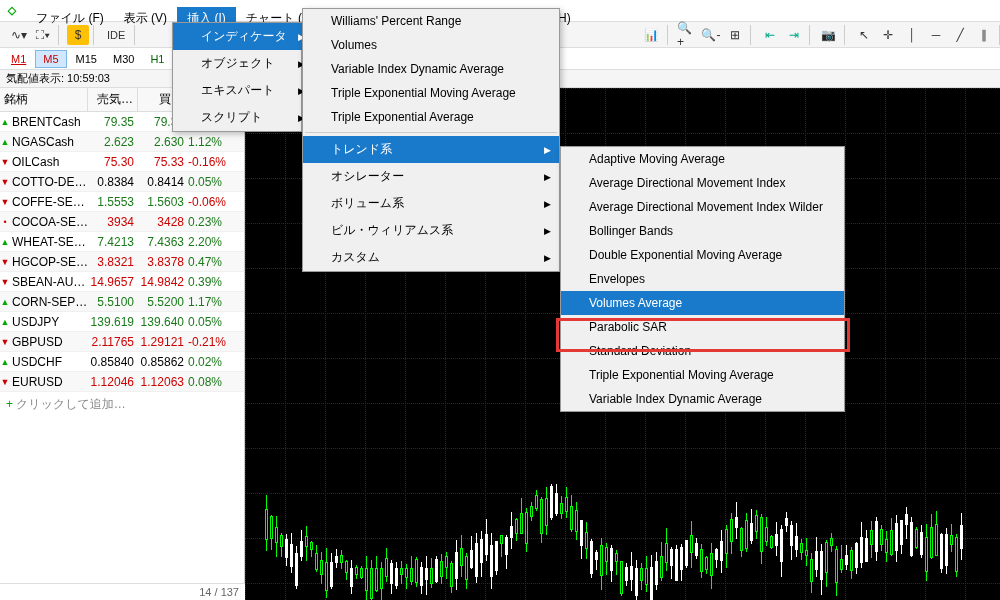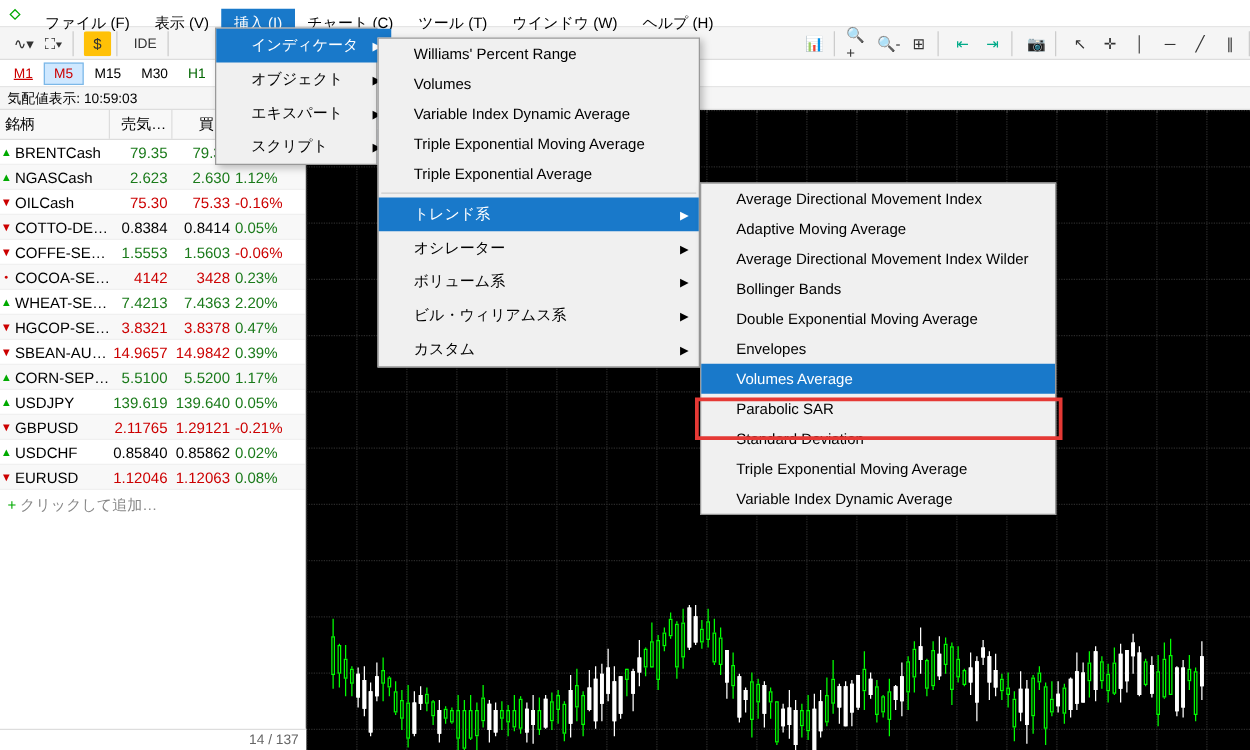--- a/index.html
+++ b/index.html
@@ -71,21 +71,21 @@
 .candle.dn .wick { background: #fff; }
 
 
 .menu { position: absolute; background: #f0f0f0; border: 1px solid #999; box-shadow: 2px 2px 6px rgba(0,0,0,0.25); z-index: 100; }
 .menu-row { padding: 5px 20px 5px 28px; position: relative; cursor: pointer; white-space: nowrap; min-width: 140px; font-size: 12px; }
 .menu-row.hl { background: #1979ca; color: #fff; }
 .menu-row .arrow { position: absolute; right: 8px; top: 50%; transform: translateY(-50%); font-size: 9px; }
 .menu-sep { height: 1px; background: #ccc; margin: 3px 2px; }
 
 #menu1 { left: 172px; top: 22px; width: 130px; }
-#menu2 { left: 302px; top: 30px; width: 258px; }
+#menu2 { left: 302px; top: 8px; width: 258px; }
 #menu3 { left: 560px; top: 146px; width: 285px; }
 
 .highlight-box { position: absolute; left: 556px; top: 318px; width: 294px; height: 34px; border: 3px solid #e53935; z-index: 200; pointer-events: none; }
 </style>
 </head>
 <body>
 
 <div class="menubar">
   <div class="logo">◇</div>
   <div class="menu-item">ファイル (F)</div>
@@ -184,21 +184,21 @@
         <div class="mw-row">
           <div class="arr dn">▼</div>
           <div class="nm">COFFE-SEP23</div>
           <div class="bid pos">1.5553</div>
           <div class="ask pos">1.5603</div>
           <div class="chg neg">-0.06%</div>
         </div>
         <div class="mw-row even">
           <div class="arr dn">•</div>
           <div class="nm">COCOA-SE…</div>
-          <div class="bid neg">4142</div>
+          <div class="bid neg">3934</div>
           <div class="ask neg">3428</div>
           <div class="chg pos">0.23%</div>
         </div>
         <div class="mw-row">
           <div class="arr up">▲</div>
           <div class="nm">WHEAT-SE…</div>
           <div class="bid pos">7.4213</div>
           <div class="ask pos">7.4363</div>
           <div class="chg pos">2.20%</div>
         </div>
@@ -875,22 +875,22 @@
   <div class="menu-row">Triple Exponential Average</div>
   <div class="menu-sep"></div>
   <div class="menu-row hl"><span>トレンド系</span><span class="arrow">▶</span></div>
   <div class="menu-row"><span>オシレーター</span><span class="arrow">▶</span></div>
   <div class="menu-row"><span>ボリューム系</span><span class="arrow">▶</span></div>
   <div class="menu-row"><span>ビル・ウィリアムス系</span><span class="arrow">▶</span></div>
   <div class="menu-row"><span>カスタム</span><span class="arrow">▶</span></div>
 </div>
 
 <div class="menu" id="menu3">
+  <div class="menu-row">Adaptive Moving Average</div>
   <div class="menu-row">Average Directional Movement Index</div>
-  <div class="menu-row">Adaptive Moving Average</div>
   <div class="menu-row">Average Directional Movement Index Wilder</div>
   <div class="menu-row">Bollinger Bands</div>
   <div class="menu-row">Double Exponential Moving Average</div>
   <div class="menu-row">Envelopes</div>
   <div class="menu-row hl">Volumes Average</div>
   <div class="menu-row">Parabolic SAR</div>
   <div class="menu-row">Standard Deviation</div>
   <div class="menu-row">Triple Exponential Moving Average</div>
   <div class="menu-row">Variable Index Dynamic Average</div>
 </div>

